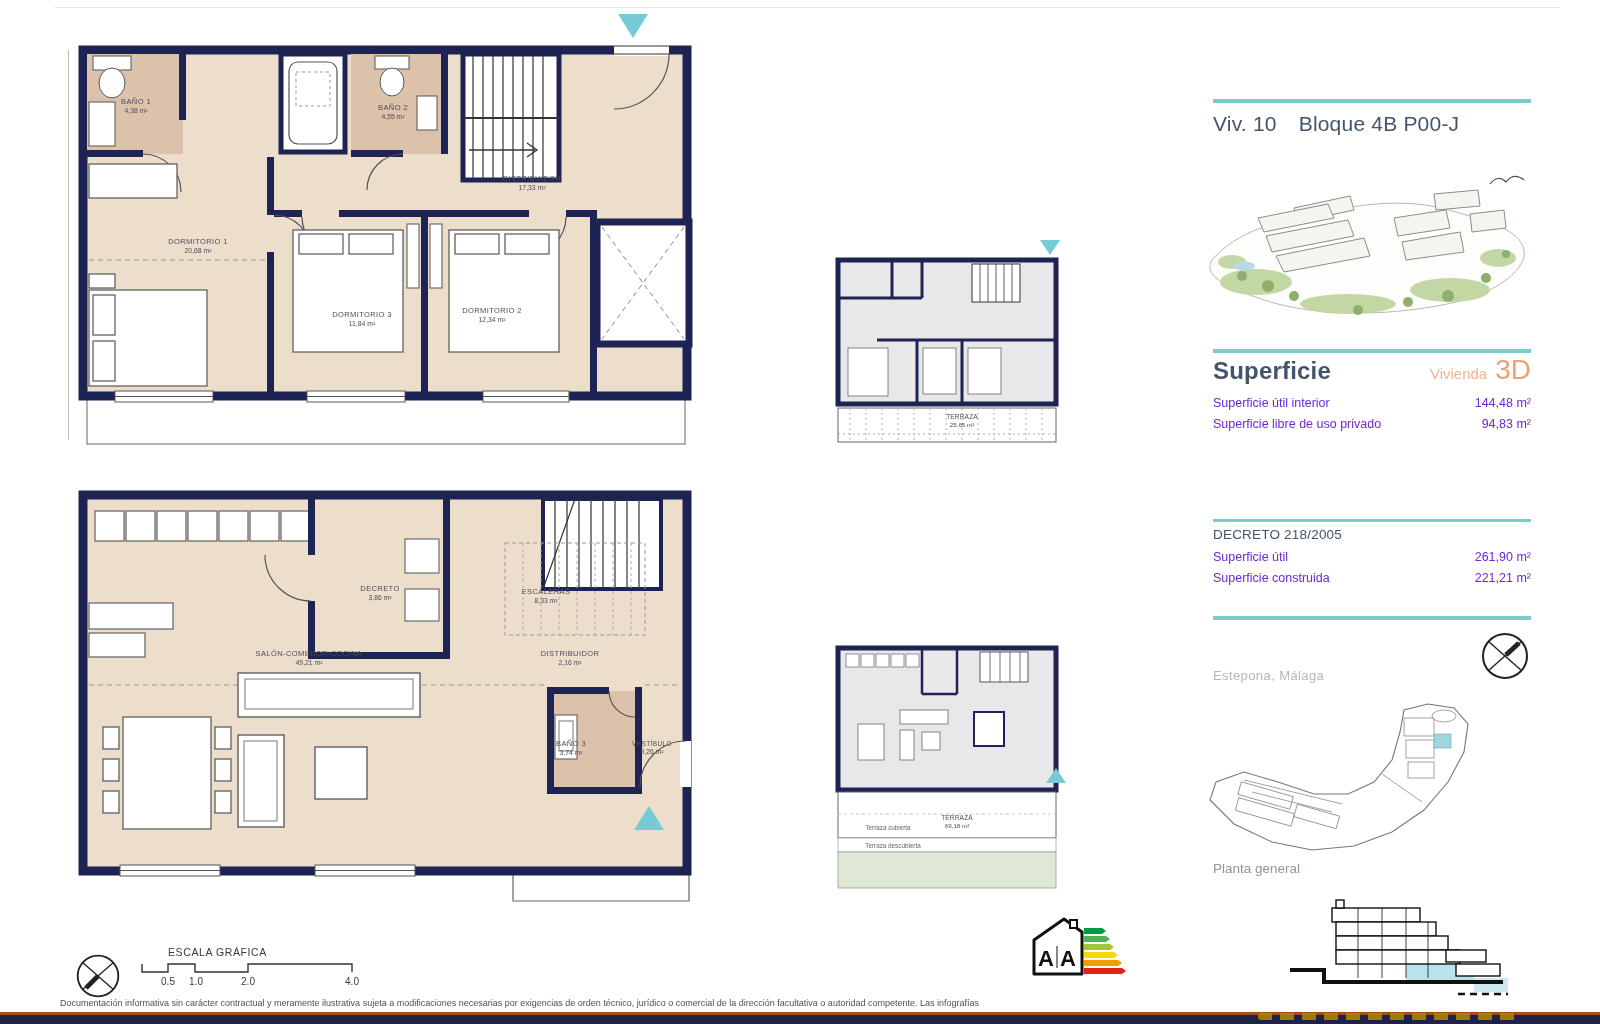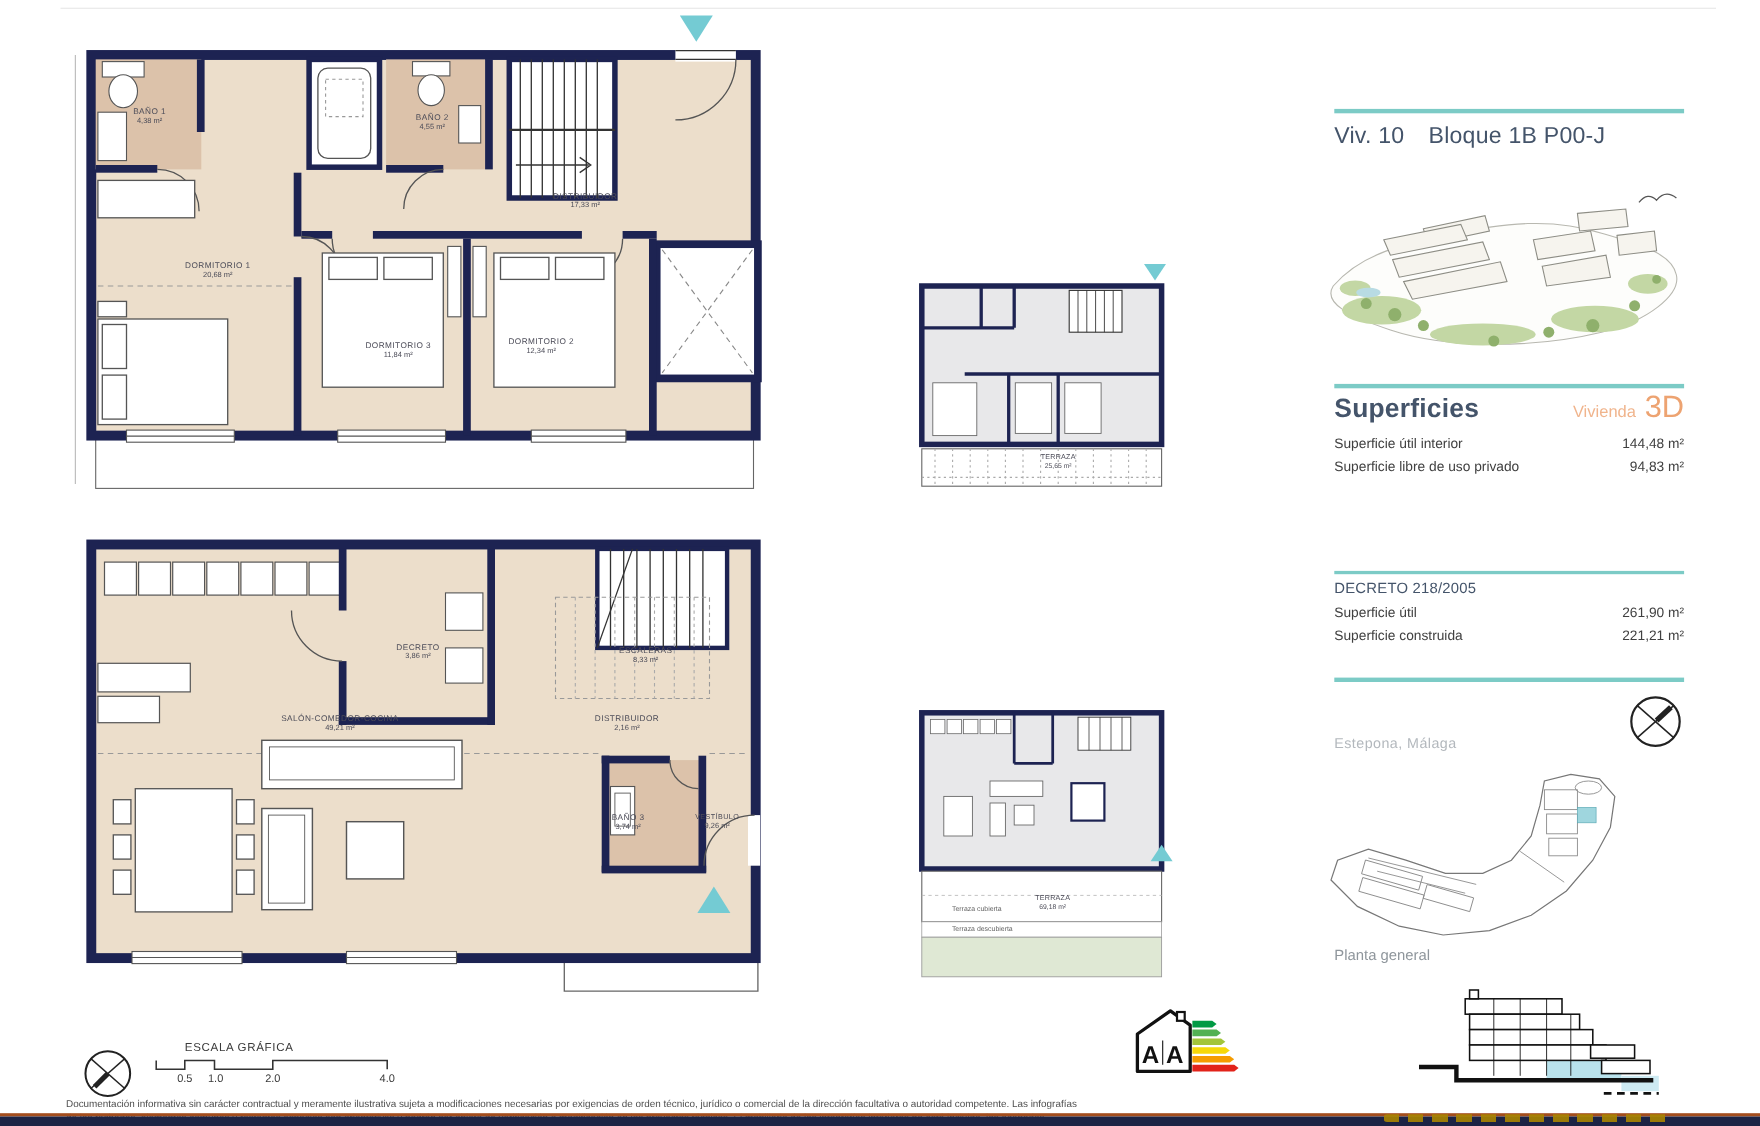--- a/index.html
+++ b/index.html
@@ -19,21 +19,21 @@
   .tri-up{position:absolute;width:0;height:0;border-left:15px solid transparent;border-right:15px solid transparent;border-bottom:24px solid #74cbd3;z-index:6;}
   .tri-sm-down{border-left-width:10px;border-right-width:10px;border-top-width:15px;}
   .tri-sm-up{border-left-width:10px;border-right-width:10px;border-bottom-width:15px;}
   
   .rule{position:absolute;left:1213px;width:318px;background:#7ccbc6;z-index:3;}
   .main-title{position:absolute;left:1213px;top:112px;display:flex;gap:22px;font-size:21px;font-weight:normal;color:#44546a;letter-spacing:.2px;}
   .sec-head{display:flex;justify-content:space-between;align-items:baseline;}
   .sec-title{font-size:24px;font-weight:bold;color:#44546a;letter-spacing:.2px;}
   .viv{font-size:15px;color:#f0b48c;}
   .badge3d{font-size:28px;font-weight:normal;color:#eda371;margin-left:8px;}
-  .prow{display:flex;justify-content:space-between;font-size:12.5px;color:#404040;line-height:21px;}
+  .prow{display:flex;justify-content:space-between;font-size:12.5px;color:#6d28d9;line-height:21px;}
   .dec-head{font-size:13.5px;font-weight:normal;color:#44546a;letter-spacing:.2px;margin-bottom:5px;}
   .faded{position:absolute;left:1213px;font-size:13px;color:#b3b8bd;letter-spacing:.4px;}
   .caption{position:absolute;left:1213px;font-size:13.5px;color:#8f969c;}
   
   .scale-title{position:absolute;left:168px;top:946px;font-size:10.5px;color:#3a3a3a;letter-spacing:.6px;}
   .scale-tick{position:absolute;transform:translateX(-50%);font-size:10px;color:#3a3a3a;top:976px;}
   
   .disclaimer{position:absolute;left:60px;width:948px;color:#4f4f4f;font-size:9px;line-height:12.5px;white-space:nowrap;overflow:hidden;}
   
   .bar-orange{position:absolute;left:0;top:1012px;width:1600px;height:3px;background:#a34d1d;z-index:8;}
@@ -266,21 +266,21 @@
   </div>
 <div class="rlabel" style="left:492px;top:314px">
   <div class="rname">DORMITORIO 2</div>
     <div class="rarea">12,34 m²</div>
   </div>
 
 <div class="rlabel" style="left:380px;top:592px">
   <div class="rname">DECRETO</div>
     <div class="rarea">3,86 m²</div>
   </div>
-<div class="rlabel" style="left:587px;top:595px">
+<div class="rlabel" style="left:546px;top:595px">
   <div class="rname">ESCALERAS</div>
     <div class="rarea">8,33 m²</div>
   </div>
 <div class="rlabel" style="left:309px;top:657px">
   <div class="rname">SALÓN-COMEDOR-COCINA</div>
     <div class="rarea">49,21 m²</div>
   </div>
 <div class="rlabel" style="left:570px;top:657px">
   <div class="rname">DISTRIBUIDOR</div>
     <div class="rarea">2,16 m²</div>
@@ -371,21 +371,21 @@
 <div class="rlabel mlabel" style="left:957px;top:821px">
   <div class="rname">TERRAZA</div>
   <div class="rarea">69,18 m²</div>
   </div>
 <div class="tinylabel" style="left:888px;top:827px">Terraza cubierta</div>
 <div class="tinylabel" style="left:893px;top:845px">Terraza descubierta</div>
 
 <div class="rule" style="top:99px;height:4px"></div>
 <div class="main-title">
   <span>Viv. 10</span>
-  <span>Bloque 1B P00-J</span>
+  <span>Bloque 4B P00-J</span>
 </div>
 
 <svg style="left:1198px;top:164px" width="340" height="166" viewBox="0 0 340 166">
   <path d="M14,96 C40,66 78,58 118,50 C170,38 214,34 258,48 C292,58 322,66 326,86 C330,104 300,128 258,138 C200,152 120,154 66,136 C30,124 4,112 14,96 Z" fill="#fdfdfb" stroke="#b8b8b0" stroke-width="1"></path>
   <g fill="#c3d7a4">
     <ellipse cx="58" cy="118" rx="36" ry="13"></ellipse>
       <ellipse cx="150" cy="140" rx="48" ry="10"></ellipse>
       <ellipse cx="252" cy="126" rx="40" ry="12"></ellipse>
     <ellipse cx="300" cy="94" rx="18" ry="9"></ellipse>
       <ellipse cx="34" cy="98" rx="14" ry="7"></ellipse>
@@ -410,21 +410,21 @@
     <polygon points="196,54 248,46 252,64 200,72"></polygon>
     <polygon points="204,78 262,68 266,88 208,96"></polygon>
     <polygon points="272,50 306,46 308,64 274,68"></polygon>
   </g>
   <path d="M292,20 Q300,10 308,18 Q316,8 326,16" fill="none" stroke="#555" stroke-width="1.2"></path>
 </svg>
 
 <div class="rule" style="top:349px;height:4px"></div>
 <div class="abs" style="left:1213px;top:354px;width:318px">
   <div class="sec-head">
-    <span class="sec-title">Superficies</span>
+    <span class="sec-title">Superficie</span>
     <span>
       <span class="viv">Vivienda</span><span class="badge3d">3D</span>
     </span>
   </div>
   <div style="margin-top:7px">
     <div class="prow">
         <span>Superficie útil interior</span>
         <span>144,48 m²</span>
       </div>
     <div class="prow">

